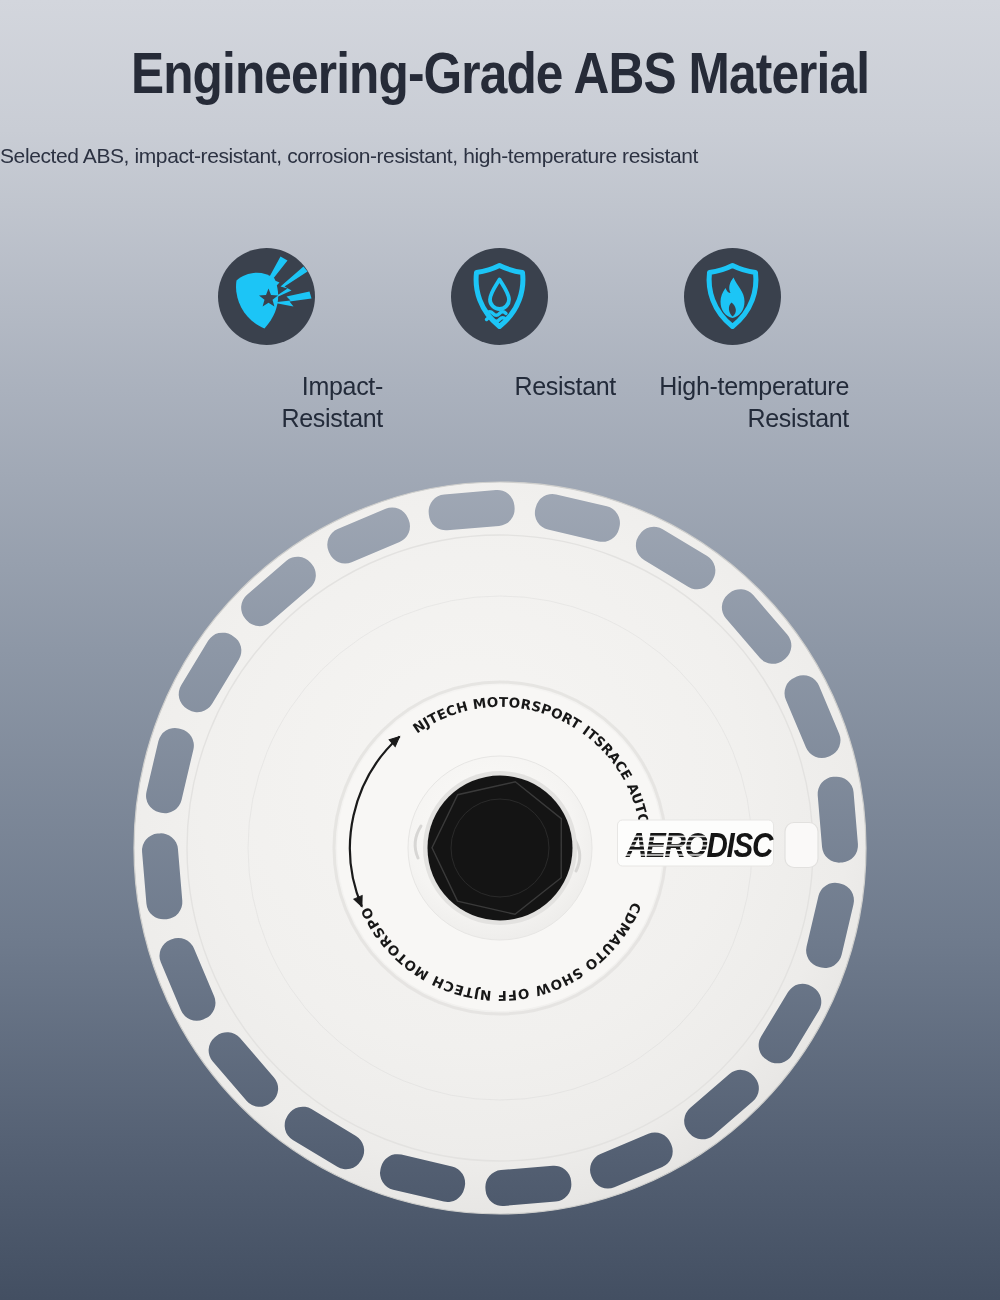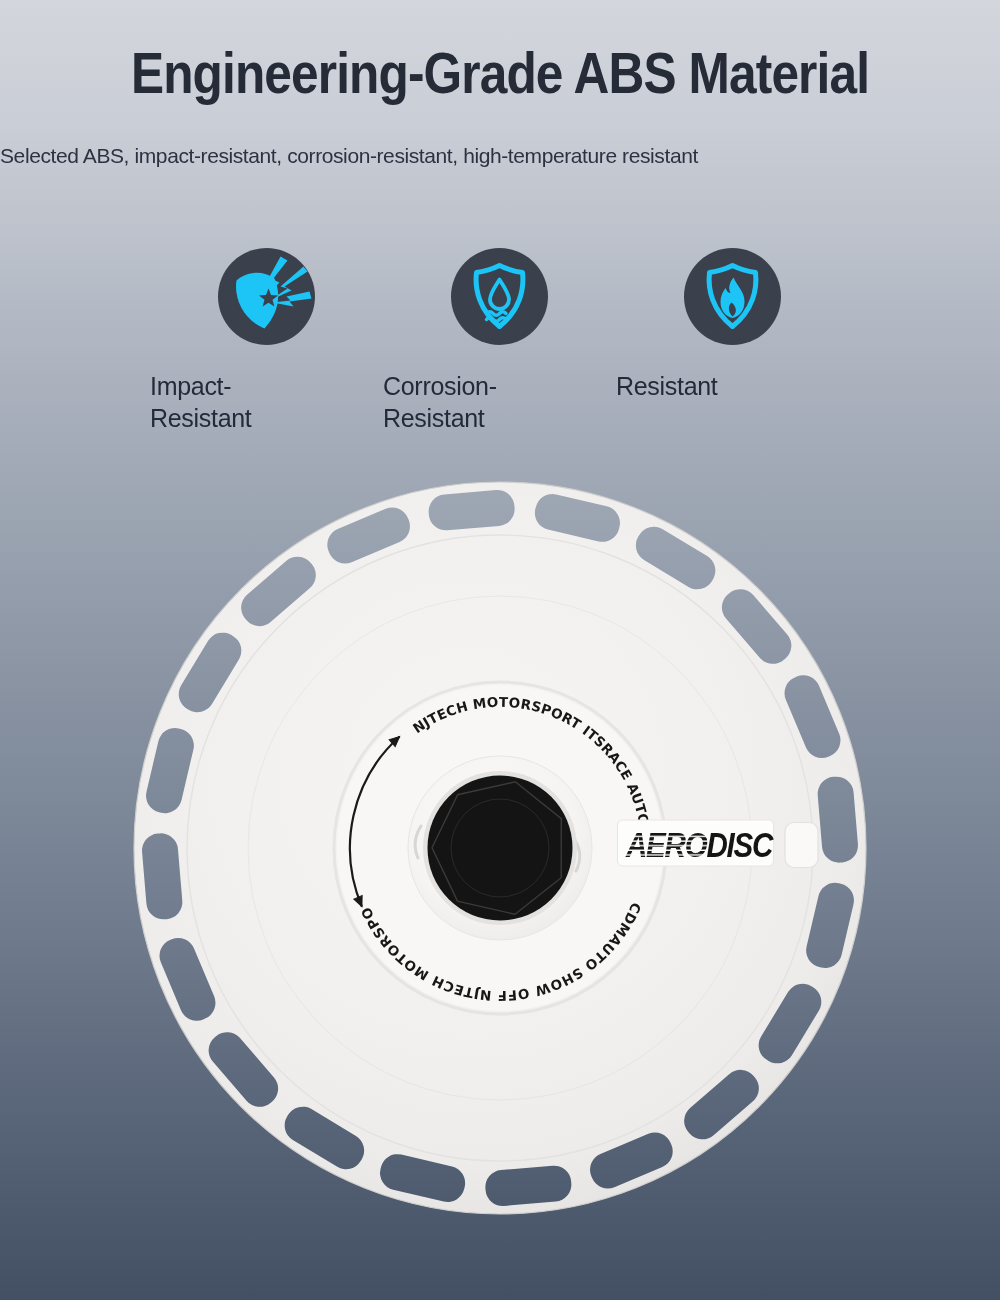--- a/index.html
+++ b/index.html
@@ -12,21 +12,21 @@
   .title{
     position:absolute;top:42px;left:0;width:1000px;text-align:center;
     font-size:57px;font-weight:700;color:#262b38;letter-spacing:-1px;line-height:62px;
     transform:scaleX(0.87);transform-origin:50% 50%;
   }
   .subtitle{
     position:absolute;top:133px;left:0;width:1000px;text-align:left;
     font-size:21px;font-weight:400;color:#2c3242;line-height:33px;letter-spacing:-0.4px;margin-top:6px;
   }
   .features{position:absolute;top:248px;left:150px;width:700px;display:flex;}
-  .feature{width:233px;text-align:left;}
+  .feature{width:233px;text-align:right;}
   .feature .icon-wrap{width:97px;height:97px;margin:0 auto;}
   .feature .flabel{margin-top:25px;font-size:25px;color:#232b3a;line-height:32px;letter-spacing:-0.3px;}
   .disc-svg{position:absolute;top:0;left:0;}
 </style>
 </head>
 <body>
 
 <div class="title">Engineering-Grade ABS Material</div>
 <div class="subtitle">
   <div>Selected ABS, impact-resistant, corrosion-resistant, high-temperature resistant</div>
@@ -59,35 +59,35 @@
         <circle cx="0" cy="0" r="48.5" fill="#3a414d"></circle>
         <g fill="none" stroke="#1cc5f6" stroke-linejoin="round" stroke-linecap="round">
           <path stroke-width="5" d="M0,-31 C8,-27 16,-25 23,-24 C25,-7 20,14 0,30 C-20,14 -25,-7 -23,-24 C-16,-25 -8,-27 0,-31 Z"></path>
           <path stroke-width="3.8" d="M0,-17 C5,-9 9.5,-3 9.5,3 A9.5,9.5 0 1,1 -9.5,3 C-9.5,-3 -5,-9 0,-17 Z"></path>
           <path stroke-width="3.4" d="M-13,17 q3.2,-3.4 6.5,0 q3.2,3.4 6.5,0 q3.2,-3.4 6.5,0"></path>
           <path stroke-width="3.4" d="M-13,23 q3.2,-3.4 6.5,0 q3.2,3.4 6.5,0 q3.2,-3.4 6.5,0"></path>
         </g>
       </svg>
     </div>
     <div class="flabel">
-      <div>Corrosion-</div>
       <div>Resistant</div>
     </div>
   </div>
 
   <div class="feature">
     <div class="icon-wrap">
       <svg width="97" height="97" viewBox="-48.5 -48.5 97 97">
         <circle cx="0" cy="0" r="48.5" fill="#3a414d"></circle>
         <path fill="none" stroke="#1cc5f6" stroke-width="5" stroke-linejoin="round" d="M0,-31 C8,-27 16,-25 23,-24 C25,-7 20,14 0,30 C-20,14 -25,-7 -23,-24 C-16,-25 -8,-27 0,-31 Z"></path>
         <path fill="#1cc5f6" d="M1,-19 C5,-10 12,-5 12,5 C12,14 7,20 0,21.5 C-7,20 -12,14 -12,5 C-12,0 -10,-4 -7,-8.5 C-6,-5.5 -4,-3.5 -2,-3.5 C-4.5,-8.5 -3,-14 1,-19 Z"></path>
         <path fill="#3a414d" d="M0,20 C-4,16 -5.2,10 -1,6 C4,10 5.2,16 0,20 Z"></path>
       </svg>
     </div>
     <div class="flabel">
+      <div>High-temperature</div>
       <div>Resistant</div>
     </div>
   </div>
 
 </div>
 
 <svg class="disc-svg" width="1000" height="1300" viewBox="0 0 1000 1300">
   <defs>
     <radialGradient id="discG" cx="46%" cy="40%" r="62%">
       <stop offset="0%" stop-color="#f6f5f3"></stop>

